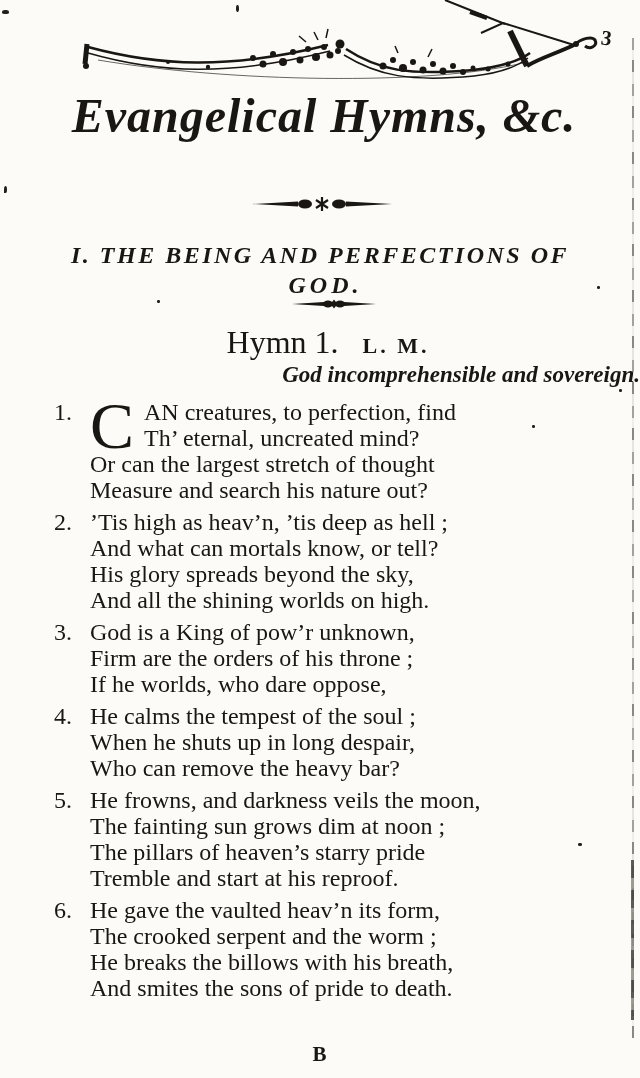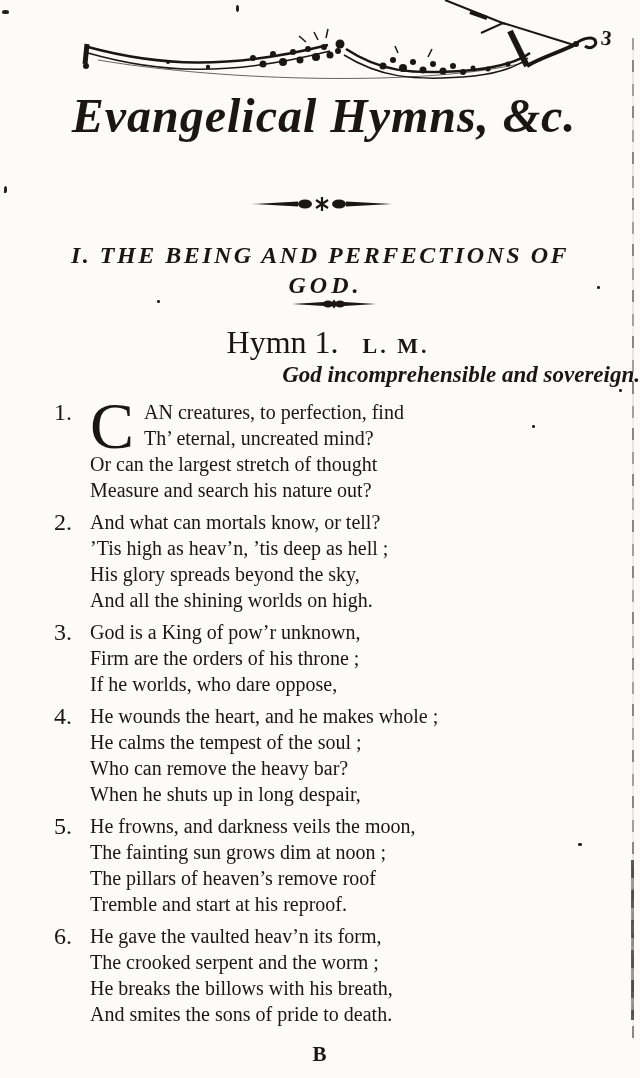--- a/index.html
+++ b/index.html
@@ -92,21 +92,21 @@
   }
 
   
   .verses { position: absolute; left: 0; top: 399px; width: 640px; }
   .verse { position: relative; padding-left: 90px; margin-bottom: 6px; }
   .verse-number {
     position: absolute; left: 54px; top: 0;
     width: 32px;
     font-size: 24px; line-height: 26px;
   }
-  .verse-line { font-size: 20px; line-height: 26px; white-space: nowrap; }
+  .verse-line { font-size: 24px; line-height: 26px; white-space: nowrap; }
   .dropcap {
     float: left;
     font-size: 66px; line-height: 50px; height: 50px;
     margin: 2px 10px 0 0;
     font-weight: normal;
   }
 
   .signature-mark {
     position: absolute; left: 0; top: 1042px; width: 640px;
     text-align: center;
@@ -228,52 +228,51 @@
         <div class="verse-line">AN creatures, to perfection, find</div>
         <div class="verse-line">Th’ eternal, uncreated mind?</div>
         <div class="verse-line">Or can the largest stretch of thought</div>
         <div class="verse-line">Measure and search his nature out?</div>
       </div>
     </div>
 
     <div class="verse">
       <span class="verse-number">2.</span>
       <div class="verse-body">
+        <div class="verse-line">’Tis high as heav’n, ’tis deep as hell ;</div>
         <div class="verse-line">And what can mortals know, or tell?</div>
-        <div class="verse-line">’Tis high as heav’n, ’tis deep as hell ;</div>
         <div class="verse-line">His glory spreads beyond the sky,</div>
         <div class="verse-line">And all the shining worlds on high.</div>
       </div>
     </div>
 
     <div class="verse">
       <span class="verse-number">3.</span>
       <div class="verse-body">
         <div class="verse-line">God is a King of pow’r unknown,</div>
         <div class="verse-line">Firm are the orders of his throne ;</div>
         <div class="verse-line">If he worlds, who dare oppose,</div>
       </div>
     </div>
 
     <div class="verse">
       <span class="verse-number">4.</span>
       <div class="verse-body">
-        <div class="verse-line">He wounds the heart, and he makes whole ;</div>
         <div class="verse-line">He calms the tempest of the soul ;</div>
+        <div class="verse-line">When he shuts up in long despair,</div>
         <div class="verse-line">Who can remove the heavy bar?</div>
-        <div class="verse-line">When he shuts up in long despair,</div>
       </div>
     </div>
 
     <div class="verse">
       <span class="verse-number">5.</span>
       <div class="verse-body">
         <div class="verse-line">He frowns, and darkness veils the moon,</div>
         <div class="verse-line">The fainting sun grows dim at noon ;</div>
-        <div class="verse-line">The pillars of heaven’s remove roof</div>
+        <div class="verse-line">The pillars of heaven’s starry pride</div>
         <div class="verse-line">Tremble and start at his reproof.</div>
       </div>
     </div>
 
     <div class="verse">
       <span class="verse-number">6.</span>
       <div class="verse-body">
         <div class="verse-line">He gave the vaulted heav’n its form,</div>
         <div class="verse-line">The crooked serpent and the worm ;</div>
         <div class="verse-line">He breaks the billows with his breath,</div>

